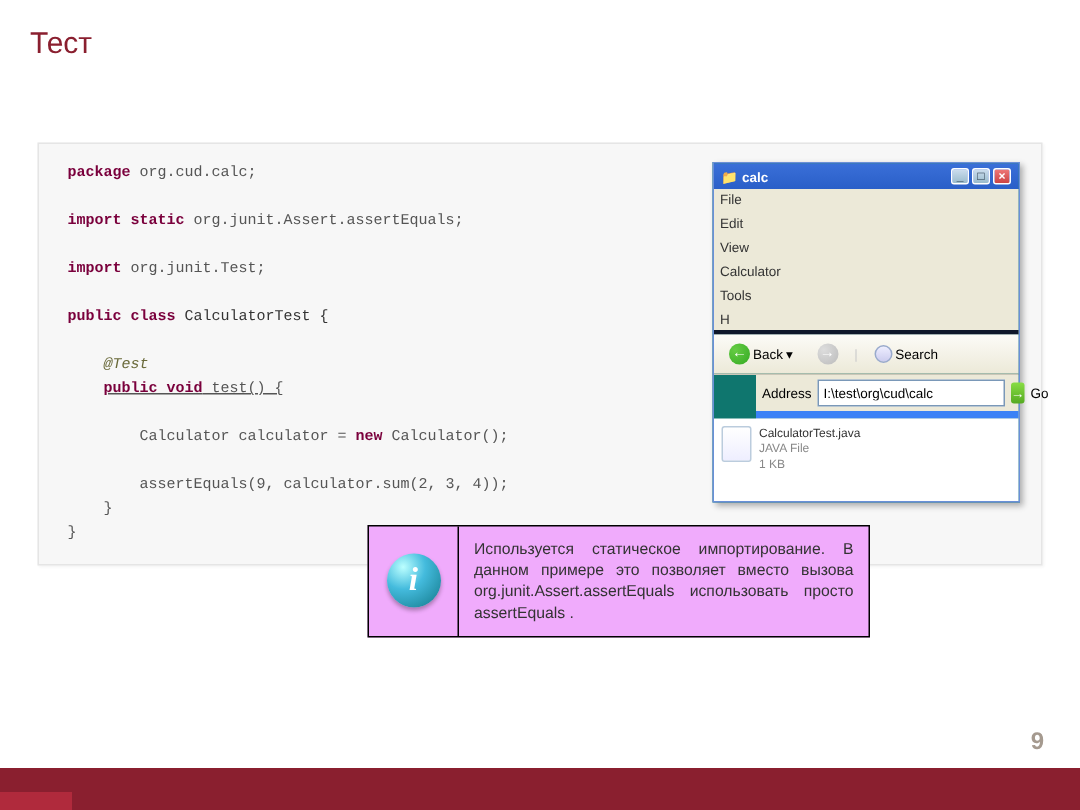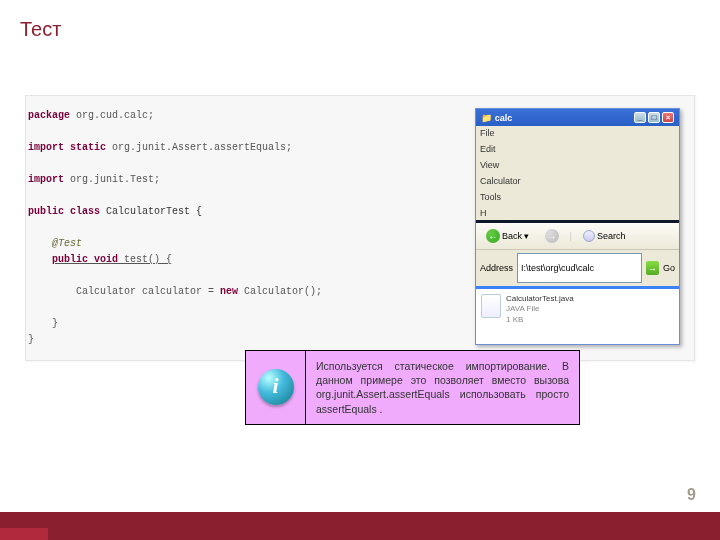--- a/index.html
+++ b/index.html
@@ -17,21 +17,21 @@
     font-size:20px;
     color:#8a1f2f;
     font-weight:400;
   }
   .code-block {
     position:absolute;
     left:25px; top:95px;
     width:670px;
     background:#f7f7f7;
     border:1px solid #e5e5e5;
-    padding:12px 2px;
+    padding:12px 19px;
     font-family:"Courier New", monospace;
     font-size:10px;
     line-height:1.6;
     color:#555;
     box-shadow:1px 1px 2px rgba(0,0,0,0.05);
   }
   .kw { color:#7a003c; font-weight:bold; }
   .cls { color:#333; }
   .ann { color:#6a6a3a; }
   .explorer {
@@ -93,29 +93,29 @@
     color:#fff; font-size:10px; line-height:14px; text-align:center;
   }
   .tb-search {
     width:12px;height:12px;border-radius:50%;
     background:linear-gradient(#eef,#cce);
     border:1px solid #9ac;
     position:relative;
   }
   .exp-address {
     background:#ece9d8;
-    border-bottom:3px solid #3b82f6;
+    border-bottom:5px solid #3b82f6;
     padding:3px 4px;
-    display:flex; gap:4px; align-items:center;
+    display:flex; gap:4px; align-items:center;margin-left:28px;
   }
   .exp-address input {
     flex:1;
     border:1px solid #7a98b8;
     font-size:9px; padding:5px 3px;
-    height:30px;
+    height:18px;
   }
   .go-btn {
     width:14px;height:14px;border-radius:2px;
     background:linear-gradient(to bottom,#8d4,#5a2);
     color:#fff;font-size:9px;line-height:14px;text-align:center;
   }
   .exp-body {
     background:#ffffff;
     height:55px;
     padding:5px;
@@ -199,20 +199,21 @@
   <div>&nbsp;</div>
   <div><span class="kw">import</span><span> org.junit.Test;</span></div>
   <div>&nbsp;</div>
   <div><span class="kw">public class</span><span class="cls"> CalculatorTest {</span></div>
   <div>&nbsp;</div>
   <div style="padding-left:24px;font-style:italic;"><span class="ann">@Test</span></div>
   <div style="padding-left:24px;text-decoration:underline;"><span class="kw">public void</span><span> test() {</span></div>
   <div>&nbsp;</div>
   <div style="padding-left:48px;"><span>Calculator calculator = </span><span class="kw">new</span><span> Calculator();</span></div>
   <div>&nbsp;</div>
+  <div style="padding-left:48px;">assertEquals(9, calculator.sum(2, 3, 4));</div>
   <div style="padding-left:24px;">}</div>
   <div>}</div>
 </div>
 
 <div class="explorer">
   <div class="exp-titlebar">
     <span><span>📁</span> <span>calc</span></span>
     <span class="wbtns">
       <span class="wbtn">_</span>
       <span class="wbtn">□</span>

